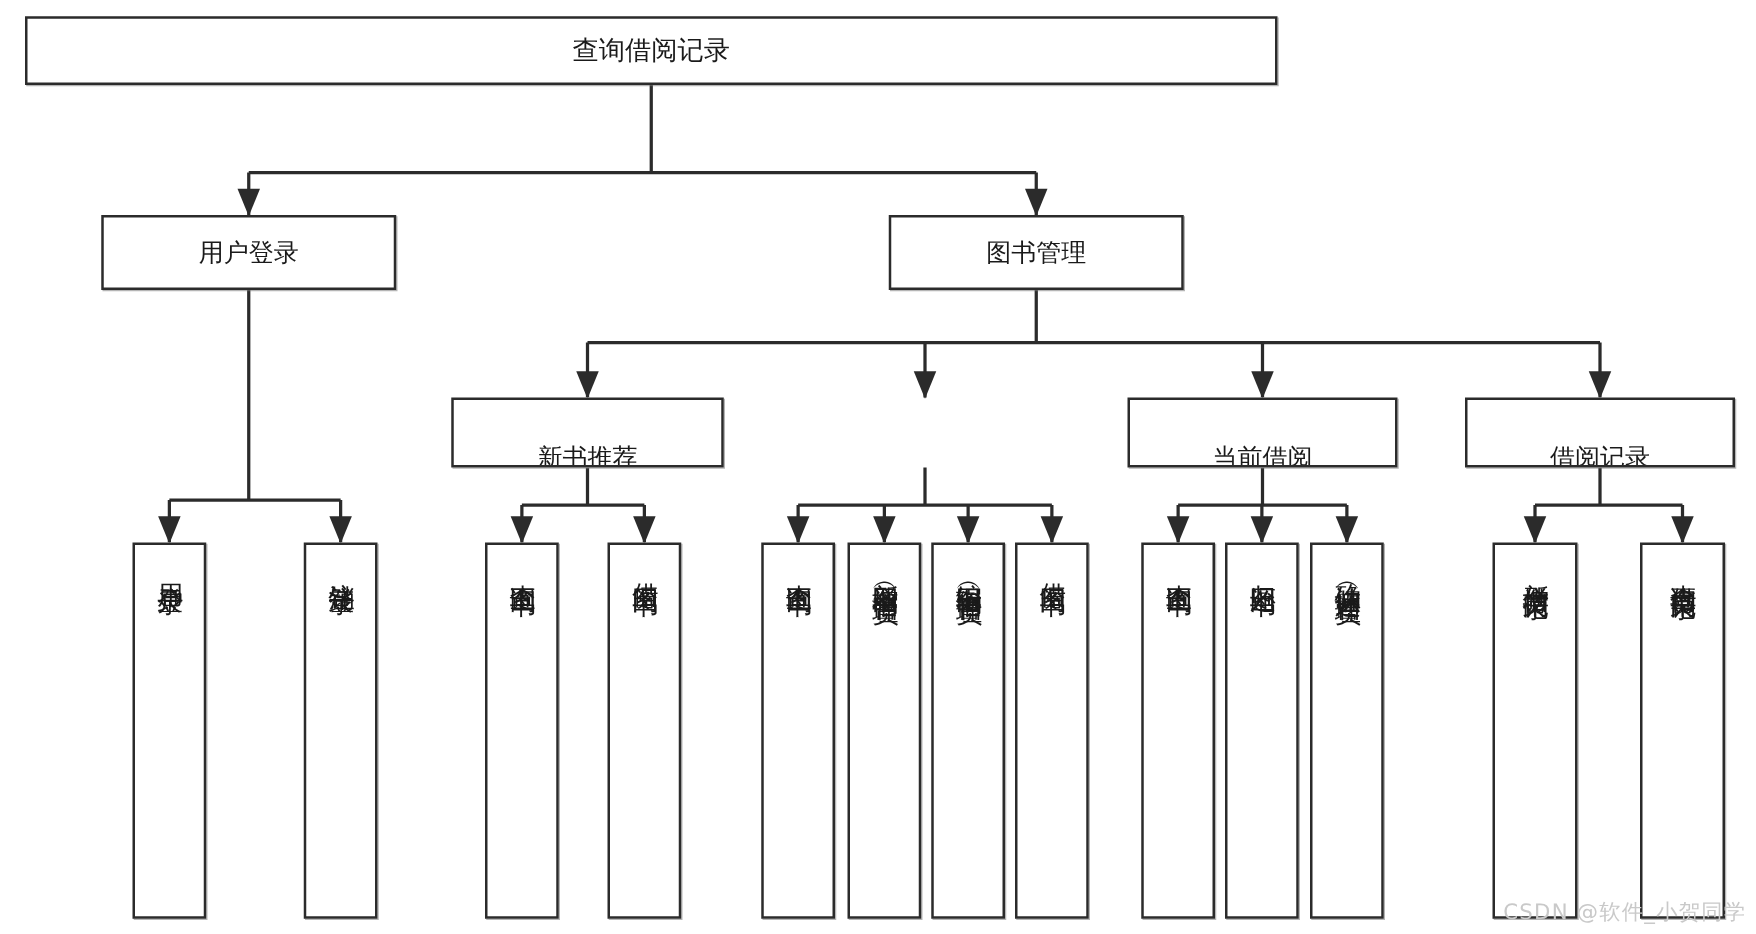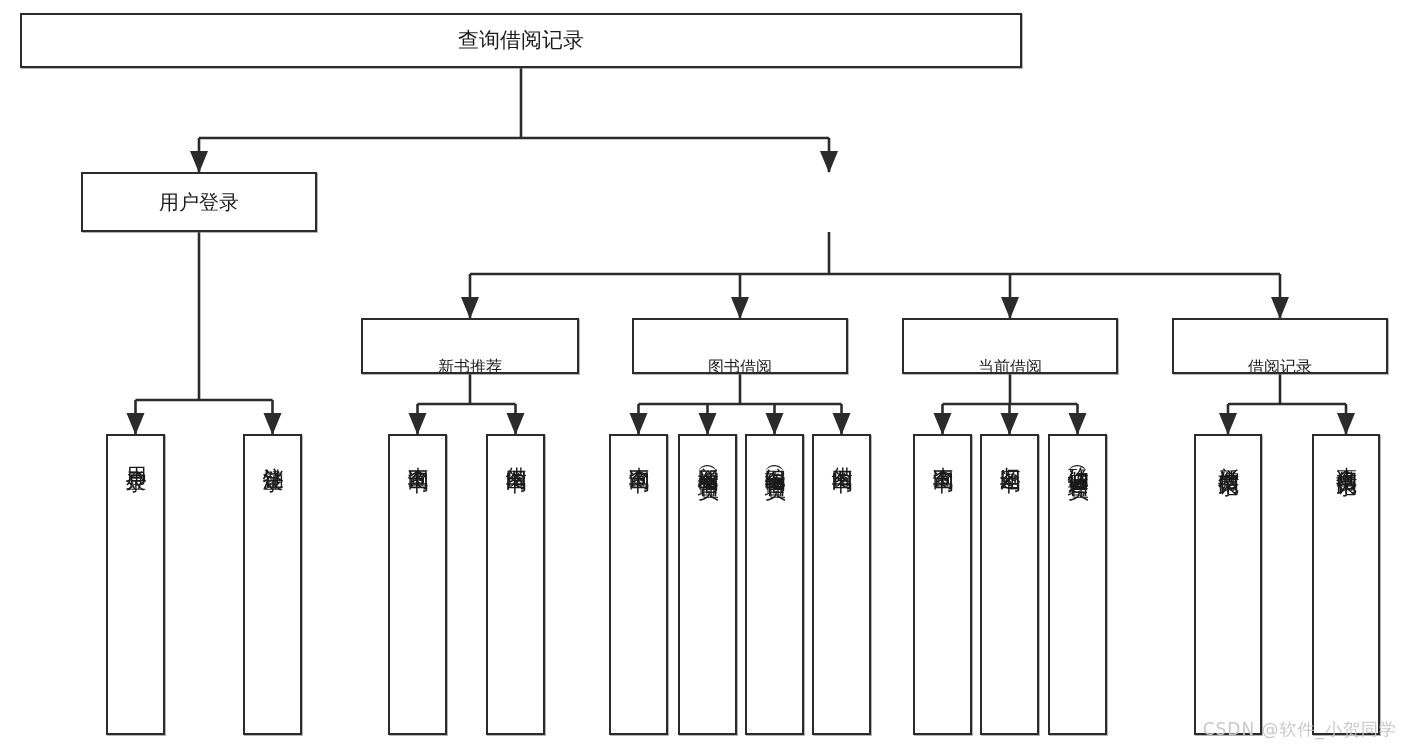--- a/index.html
+++ b/index.html
@@ -35,21 +35,21 @@
   }
   .node-label {
     color: #1a1a1a;
     line-height: 1.12;
     white-space: nowrap;
     text-align: center;
     user-select: none;
   }
   .node-root > .node-label { font-size: 21px; }
   .node-l2 > .node-label   { font-size: 20px; }
-  .node-l3 > .node-label   { font-size: 16px; margin-top: 41px; }
+  .node-l3 > .node-label   { font-size: 20px; margin-top: 41px; }
   .node-leaf {
     align-items: flex-start;
     justify-content: center;
     padding-top: 14px;
   }
   .node-leaf > .node-label {
     font-size: 21px;
     writing-mode: vertical-rl;
     text-orientation: upright;
     letter-spacing: 2px;
@@ -142,26 +142,26 @@
       <line x1="1346" y1="404" x2="1346" y2="434" class="edge-line"></line>
       <polygon points="1337,413 1355,413 1346,435" class="edge-arrow"></polygon>
     </svg>
 
 <div class="node-box node-root" style="left: 20px; top: 13px; width: 1002px; height: 55px;">
       <span class="node-label">查询借阅记录</span>
     </div>
     <div class="node-box node-l2" style="left: 81px; top: 172px; width: 236px; height: 60px;">
       <span class="node-label">用户登录</span>
     </div>
+    <div class="node-box node-l2" style="left: 711px; top: 172px; width: 236px; height: 60px;">
+      <span class="node-label">图书管理</span>
+    </div>
     <div class="node-box node-l3" style="left: 361px; top: 318px; width: 218px; height: 56px;">
       <span class="node-label">新书推荐</span>
     </div>
-    <div class="node-box node-l3" style="left: 632px; top: 318px; width: 216px; height: 56px;">
-      <span class="node-label">图书借阅</span>
-    </div>
     <div class="node-box node-l3" style="left: 1172px; top: 318px; width: 216px; height: 56px;">
       <span class="node-label">借阅记录</span>
     </div>
     <div class="node-box node-l3" style="left: 902px; top: 318px; width: 216px; height: 56px;">
       <span class="node-label">当前借阅</span>
     </div>
     <div class="node-box node-leaf" style="left: 106px; top: 434px; width: 59px; height: 301px;">
       <span class="node-label">用户登录</span>
     </div>
     <div class="node-box node-leaf" style="left: 243px; top: 434px; width: 59px; height: 301px;">

